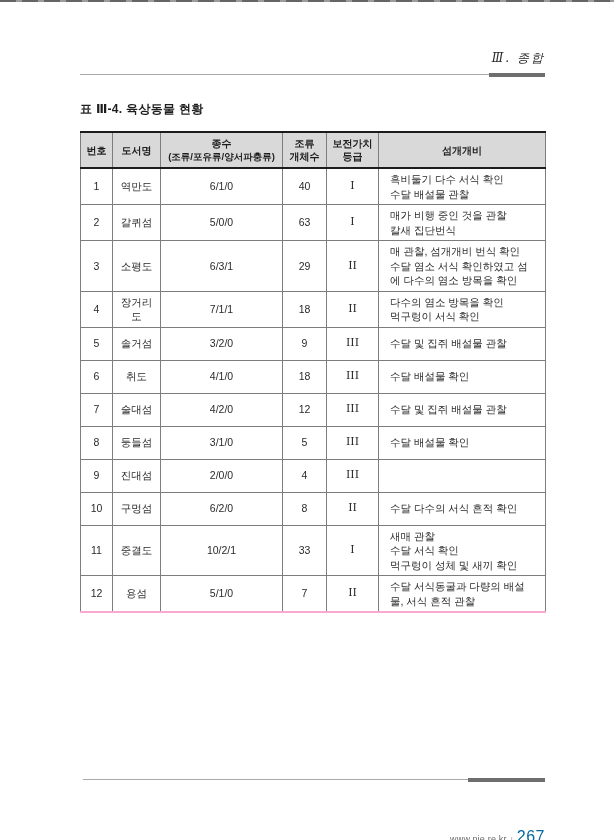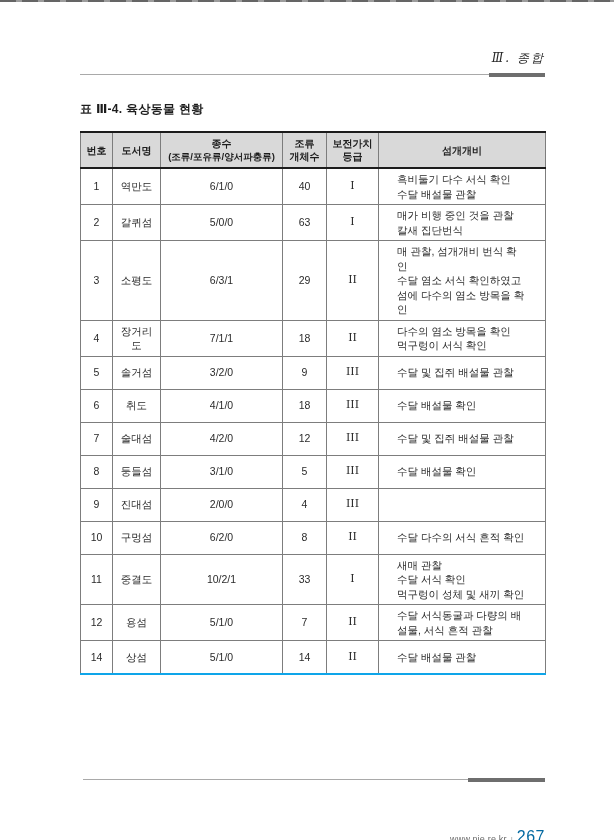--- a/index.html
+++ b/index.html
@@ -41,21 +41,21 @@
     position: absolute; top: 101px; left: 80px;
     font-size: 12px; font-weight: bold; color: #1d1d1d;
     letter-spacing: 0.3px;
   }
 
   
   .data-table {
     position: absolute; top: 131px; left: 80px; width: 465px;
     border-collapse: collapse; table-layout: fixed;
     border-top: 2px solid #1c1c1c;
-    border-bottom: 2px solid #0ea5e9;
+    border-bottom: 2px solid #f9a8d4;
   }
   .data-table th, .data-table td {
     border: 1px solid #7d7d7d;
     vertical-align: middle;
     overflow: hidden;
   }
   .data-table th {
     background: #d9d9d9;
     font-size: 10px; font-weight: bold; color: #1d1d1d;
     text-align: center; padding: 3px 1px; height: 28px;
@@ -63,21 +63,21 @@
     border-bottom: 2px solid #1c1c1c;
   }
   .data-table th .l1, .data-table th .l2 { display: block; }
   .data-table th .l2.sub-species { font-size: 9.5px; white-space: nowrap; }
   .data-table td {
     font-size: 10.5px; color: #2a2a2a;
     text-align: center; padding: 2px 4px; height: 26px;
     line-height: 14.5px;
   }
   td.c-notes {
-    text-align: left; padding: 3px 18px;
+    text-align: left; padding: 3px 11px;
     white-space: pre-line;
   }
   td.c-grade {
     font-family: "DejaVu Serif", "Liberation Serif", serif;
     font-size: 11px;
   }
 
   
   .footer-rule {
     position: absolute; top: 779px; left: 83px; right: 69px;
@@ -239,28 +239,20 @@
 먹구렁이 성체 및 새끼 확인</td>
   </tr>
         <tr>
     <td class="c-no">12</td>
     <td class="c-island">용섬</td>
     <td class="c-species">5/1/0</td>
     <td class="c-birds">7</td>
     <td class="c-grade">II</td>
     <td class="c-notes">수달 서식동굴과 다량의 배설물, 서식 흔적 관찰</td>
   </tr>
-        <tr>
-    <td class="c-no">14</td>
-    <td class="c-island">상섬</td>
-    <td class="c-species">5/1/0</td>
-    <td class="c-birds">14</td>
-    <td class="c-grade">II</td>
-    <td class="c-notes">수달 배설물 관찰</td>
-  </tr>
       </tbody>
   </table>
 
   <div class="footer-rule">
     <div class="footer-rule-accent"></div>
   </div>
   <div class="footer-text">
     <span class="footer-site">www.nie.re.kr</span>
     <span class="footer-sep">|</span>
     <span class="footer-page">267</span>

